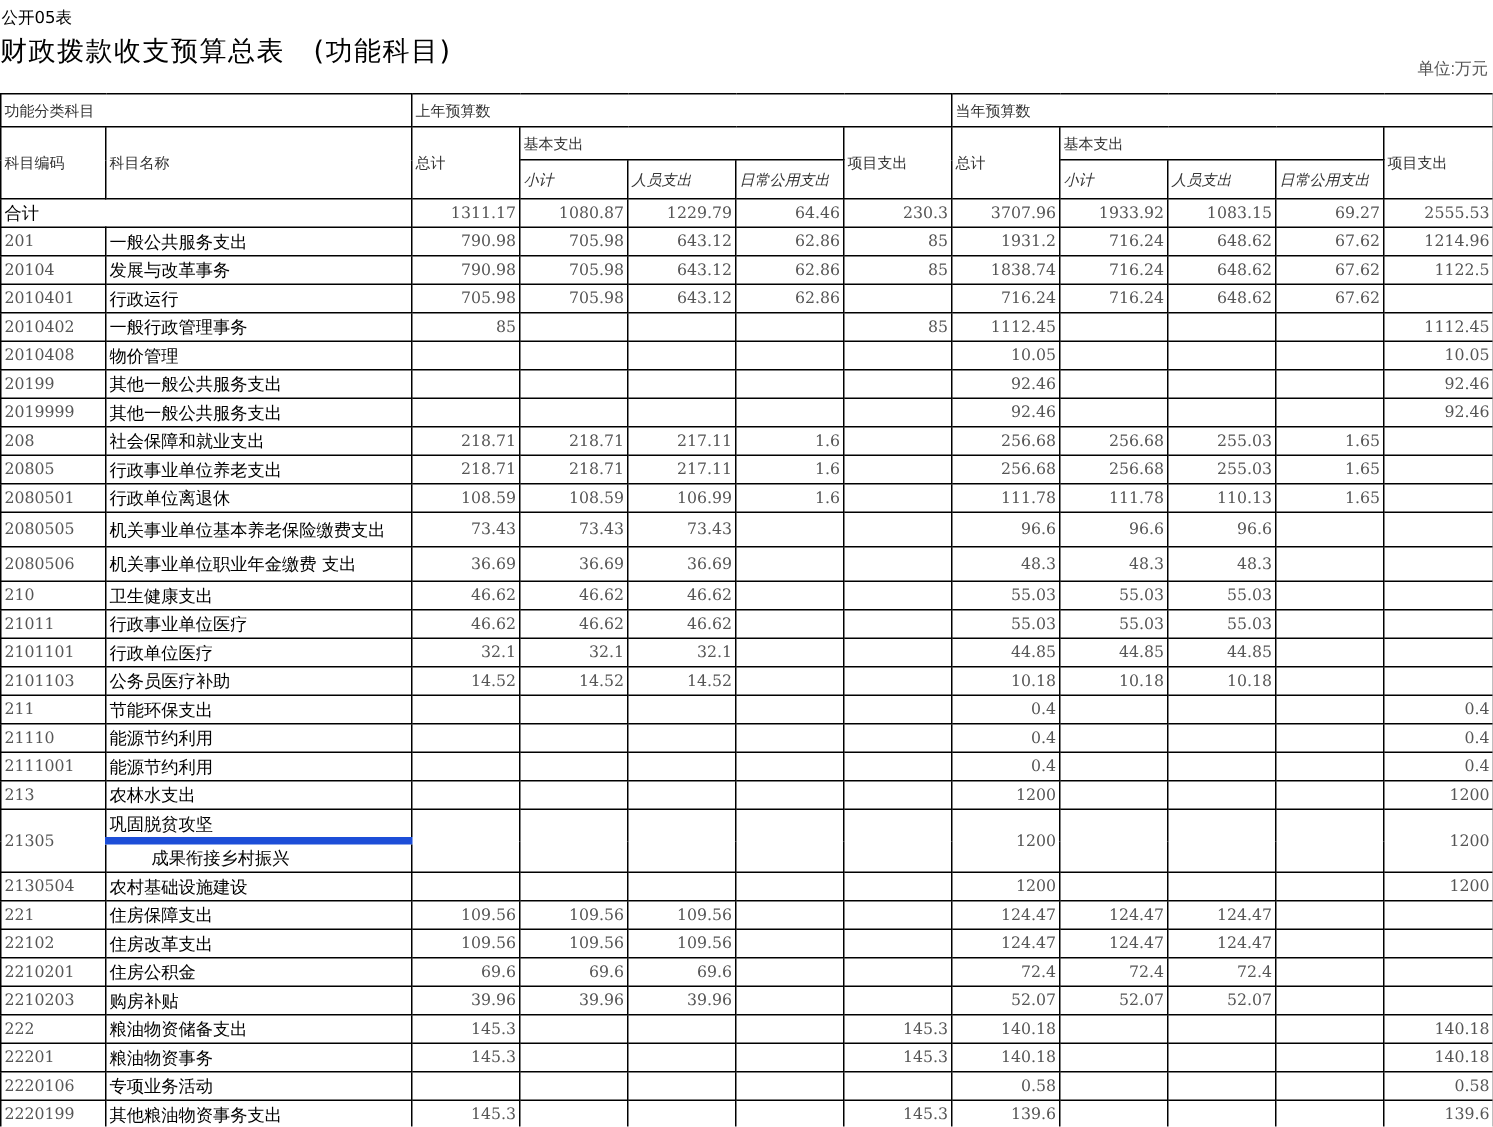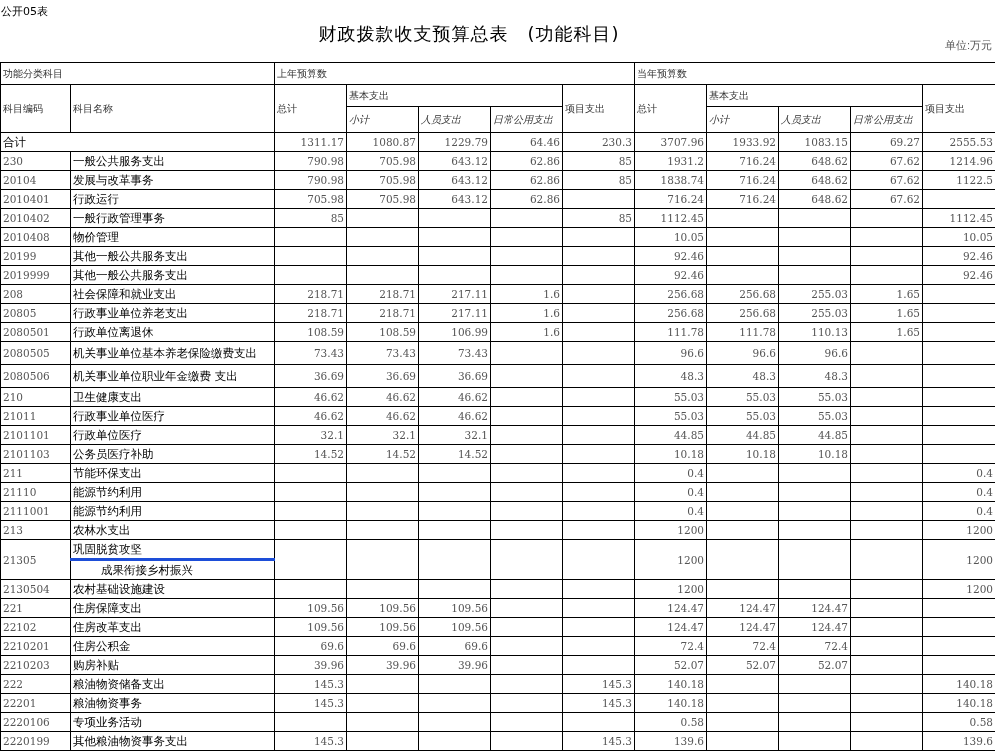--- a/index.html
+++ b/index.html
@@ -1,37 +1,37 @@
 <!DOCTYPE html>
 <html><head>
   <meta charset="utf-8">
   <style>
     html, body { margin: 0; padding: 0; background: #ffffff; }
     body { width: 995px; height: 751px; overflow: hidden; position: relative;
            font-family: "DejaVu Sans", "Liberation Sans", sans-serif; color: #000; }
     .form-no { position: absolute; left: 1px; top: 4px; font-size: 11px; }
-    .title { position: absolute; left: 0; width: 938px; top: 22px; text-align: center;
+    .title { position: absolute; left: 0; width: 938px; top: 22px; text-align: left;
              font-size: 18px; letter-spacing: 1px; padding-left: 0px; }
     .title span { display: inline-block; margin-left: 0px; }
     .unit { position: absolute; right: 3px; top: 38px; font-size: 11px; color: #555;
             font-family: Liberation Sans, sans-serif; }
     table { position: absolute; left: 0; top: 62px; border-collapse: collapse; table-layout: fixed;
             width: 995px; }
     td, th { border: 1px solid #000; padding: 0 2px; overflow: hidden; white-space: nowrap; }
     th { font-weight: normal; font-size: 10px; color: #333; text-align: left; }
     .h1 th { height: 21px; }
     .h2 th { height: 21px; }
     .h3 th { height: 25px; font-style: italic; }
     td { height: 18px; font-size: 11px; }
     td.code { font-family: "DejaVu Serif", "Liberation Serif", serif; color: #555; font-size: 10.5px; }
     td.name { font-size: 11.5px; color: #000; }
     td.num { text-align: right; font-family: "DejaVu Serif", "Liberation Serif", serif; color: #555; font-size: 10.5px; }
     td.total-label { font-size: 11.5px; }
     tr.tall td { height: 22px; }
-    tr.split td.name-top { border-bottom: 3px solid #1d4ed8; height: 18px; }
+    tr.split td.name-top { border-bottom: 5px solid #1d4ed8; height: 18px; }
     tr.split td.name-bot { height: 18px; padding-left: 30px; }
   </style>
 </head>
 <body>
 
 <div class="form-no">公开05表</div>
 <div class="title"><span>财政拨款收支预算总表　(功能科目)</span></div>
 <div class="unit">单位:万元</div>
 
 <table>
@@ -82,21 +82,21 @@
         <td class="num">1229.79</td>
         <td class="num">64.46</td>
         <td class="num">230.3</td>
         <td class="num">3707.96</td>
         <td class="num">1933.92</td>
         <td class="num">1083.15</td>
         <td class="num">69.27</td>
         <td class="num">2555.53</td>
       </tr>
       <tr>
-        <td class="code">230</td>
+        <td class="code">201</td>
         <td class="name">一般公共服务支出</td>
         <td class="num">790.98</td>
         <td class="num">705.98</td>
         <td class="num">643.12</td>
         <td class="num">62.86</td>
         <td class="num">85</td>
         <td class="num">1931.2</td>
         <td class="num">716.24</td>
         <td class="num">648.62</td>
         <td class="num">67.62</td>

